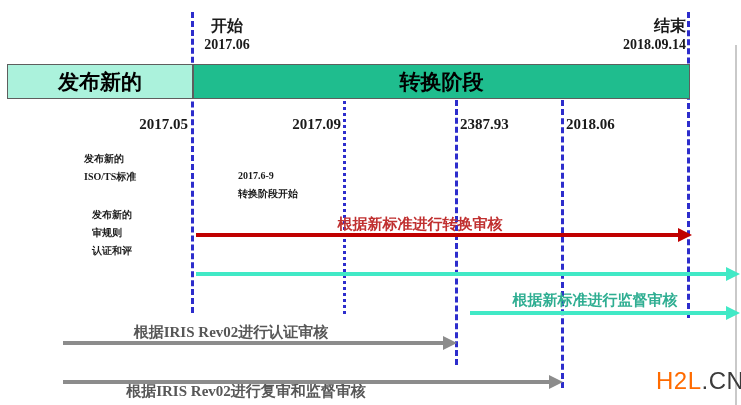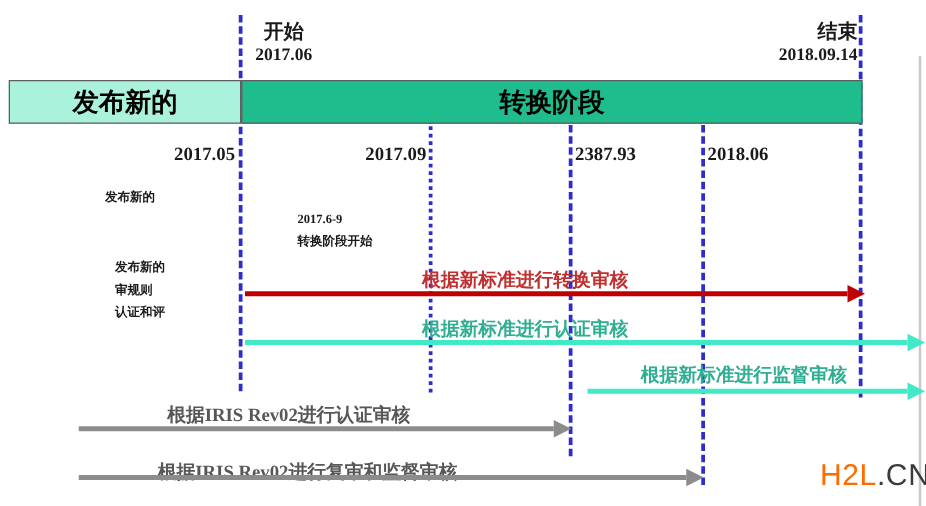--- a/index.html
+++ b/index.html
@@ -52,21 +52,21 @@
   #head-teal1{left:726px;top:267px;border-left:14px solid #41e9c6;}
 
   #lbl-teal2{left:478px;top:291px;width:234px;color:#2fae92;}
   #shaft-teal2{left:470px;top:311px;width:256px;background:#41e9c6;}
   #head-teal2{left:726px;top:306px;border-left:14px solid #41e9c6;}
 
   #lbl-gray1{left:78px;top:323px;width:306px;color:#575757;}
   #shaft-gray1{left:63px;top:341px;width:380px;background:#8c8c8c;}
   #head-gray1{left:443px;top:336px;border-left:14px solid #8c8c8c;}
 
-  #lbl-gray2{left:78px;top:368px;width:336px;color:#575757;}
+  #lbl-gray2{left:78px;top:382px;width:336px;color:#575757;}
   #shaft-gray2{left:63px;top:380px;width:486px;background:#8c8c8c;}
   #head-gray2{left:549px;top:375px;border-left:14px solid #8c8c8c;}
 
   #logo{position:absolute;left:656px;top:367px;font-family:"Liberation Sans","DejaVu Sans",sans-serif;
     font-size:24px;font-weight:normal;letter-spacing:0.5px;}
   #logo .p1{color:#ff6b00;}
   #logo .p2{color:#3b3b3b;}
 </style>
 </head>
 <body>
@@ -96,36 +96,36 @@
     <span>转换阶段</span>
   </div>
 
   <div class="milestone" id="ms-1">2017.05</div>
   <div class="milestone" id="ms-2">2017.09</div>
   <div class="milestone" id="ms-3">2387.93</div>
   <div class="milestone" id="ms-4">2018.06</div>
 
   <div class="note" id="note-iso">
     <div>发布新的</div>
+    <div>ISO/TS标准</div>
   </div>
   <div class="note" id="note-transstart">
     <div>2017.6-9</div>
     <div>转换阶段开始</div>
   </div>
   <div class="note" id="note-rules">
     <div>发布新的</div>
     <div>审规则</div>
     <div>认证和评</div>
   </div>
 
   <div class="arrow-label" id="lbl-red">根据新标准进行转换审核</div>
   <div class="shaft" id="shaft-red"></div>
   <div class="head" id="head-red"></div>
 
-  <div class="arrow-label" id="lbl-teal1">根据新标准进行认证审核</div>
   <div class="shaft" id="shaft-teal1"></div>
   <div class="head" id="head-teal1"></div>
 
   <div class="arrow-label" id="lbl-teal2">根据新标准进行监督审核</div>
   <div class="shaft" id="shaft-teal2"></div>
   <div class="head" id="head-teal2"></div>
 
   <div class="arrow-label" id="lbl-gray1">根据IRIS Rev02进行认证审核</div>
   <div class="shaft" id="shaft-gray1"></div>
   <div class="head" id="head-gray1"></div>

